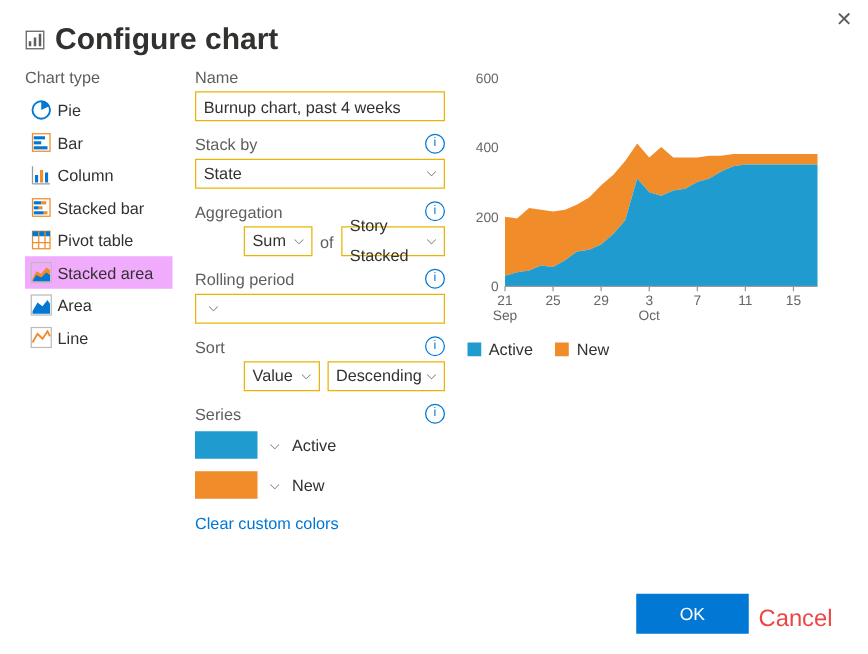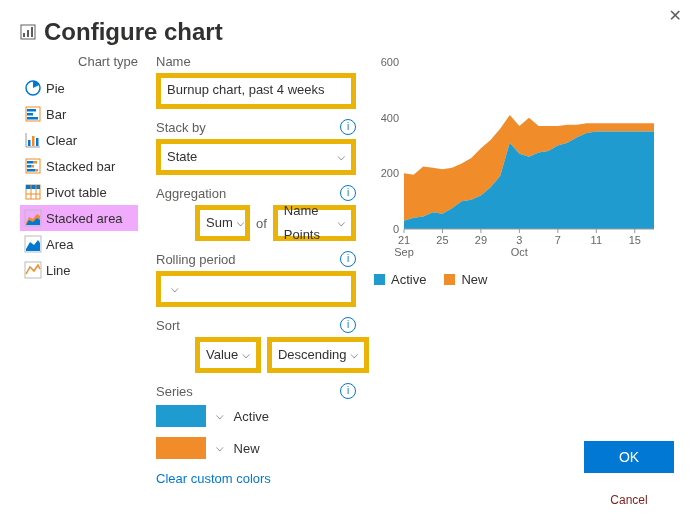--- a/index.html
+++ b/index.html
@@ -2,46 +2,46 @@
 <html><head>
 <meta charset="utf-8">
 <style>
   html,body{margin:0;padding:0;font-family:"Segoe UI",Arial,sans-serif;font-size:13px;color:#323130;background:#fff;}
   .dialog{width:694px;height:523px;position:relative;box-sizing:border-box;padding:18px 20px 0 20px;}
   .close{position:absolute;top:6px;right:12px;font-size:16px;color:#605e5c;cursor:pointer;}
   .title-row{display:flex;align-items:center;gap:8px;margin-bottom:8px;}
   .title{font-size:24px;font-weight:600;}
   .title-icon svg{width:16px;height:16px;display:block;}
   .columns{display:flex;gap:18px;margin-top:8px;}
-  .col-types{width:118px;text-align:right;}
+  .col-types{width:118px;}
   .col-form{width:200px;}
   .col-preview{flex:1;}
   .section-label{color:#605e5c;font-size:13px;margin-bottom:6px;}
   .type-item{display:flex;align-items:center;gap:4px;height:26px;padding:0 4px;cursor:pointer;white-space:nowrap;}
   .type-item.selected{background:#f0abfc;}
   .type-item .ticon{width:18px;height:18px;display:flex;align-items:center;justify-content:center;}
   .type-item .ticon svg{width:18px;height:18px;}
   .form-row{margin-bottom:10px;}
   .form-label{display:flex;justify-content:space-between;align-items:center;color:#605e5c;margin-bottom:4px;}
   .info{width:14px;height:14px;border:1px solid #0078d4;border-radius:50%;color:#0078d4;font-size:10px;line-height:14px;text-align:center;display:inline-block;}
-  .textbox,.selectbox{height:36px;line-height:24px;border:5px solid #eab308;padding:0 6px;box-sizing:border-box;font-size:13px;color:#323130;background:#fff;display:flex;align-items:center;justify-content:space-between;}
+  .textbox,.selectbox{height:24px;line-height:24px;border:1px solid #eab308;padding:0 6px;box-sizing:border-box;font-size:13px;color:#323130;background:#fff;display:flex;align-items:center;justify-content:space-between;}
   .textbox{display:block;}
   .selectbox .chev{color:#605e5c;font-size:10px;margin-left:4px;}
   .row-flex{display:flex;align-items:center;gap:6px;padding-left:39px;}
   .of{color:#605e5c;}
   .series-row{display:flex;align-items:center;gap:10px;height:26px;margin-bottom:6px;}
   .swatch{width:50px;height:22px;}
   .series-row .chev{font-size:10px;color:#605e5c;}
   .link{color:#0078d4;cursor:pointer;}
   .legend{display:flex;gap:18px;margin-top:8px;font-size:13px;}
   .legend-item{display:flex;align-items:center;gap:6px;}
   .legend-sw{width:11px;height:11px;}
-  .footer{position:absolute;bottom:16px;right:20px;display:flex;gap:20px;align-items:center;flex-direction:column;}
+  .footer{position:absolute;bottom:16px;right:20px;display:flex;align-items:flex-end;}
   .btn-ok{background:#0078d4;color:#fff;border:none;width:90px;height:32px;font-size:14px;cursor:pointer;}
-  .btn-cancel{background:none;border:none;color:#7f1d1d;font-size:12px;cursor:pointer;padding:0 8px;}
+  .btn-cancel{background:none;border:none;color:#ef4444;font-size:19px;cursor:pointer;padding:0 8px;}
   .chart-box{width:290px;height:210px;}
   .axis-text{font-size:11px;fill:#666;}
 </style>
 </head>
 <body>
 <div class="dialog">
 
   <span class="close">✕</span>
 
   <div class="title-row">
@@ -84,21 +84,21 @@
       <div class="type-item">
         <span class="ticon">
             <svg viewBox="0 0 18 18">
               <line x1="2" y1="2" x2="2" y2="16" stroke="#999"></line>
               <line x1="2" y1="16" x2="16" y2="16" stroke="#999"></line>
               <rect x="4" y="9" width="2.5" height="6" fill="#0078d4"></rect>
               <rect x="8" y="5" width="2.5" height="10" fill="#f08c29"></rect>
               <rect x="12" y="7" width="2.5" height="8" fill="#0078d4"></rect>
             </svg>
           </span>
-        <span>Clear</span>
+        <span>Column</span>
       </div>
       <div class="type-item">
         <span class="ticon">
             <svg viewBox="0 0 18 18">
               <rect x="2" y="2" width="14" height="14" fill="none" stroke="#f08c29"></rect>
               <rect x="3" y="4" width="6" height="2.5" fill="#0078d4"></rect>
               <rect x="9" y="4" width="4" height="2.5" fill="#f08c29"></rect>
               <rect x="3" y="8" width="4" height="2.5" fill="#0078d4"></rect>
               <rect x="7" y="8" width="3" height="2.5" fill="#f08c29"></rect>
               <rect x="3" y="12" width="8" height="2.5" fill="#0078d4"></rect>
@@ -171,21 +171,21 @@
             <span>Aggregation</span>
             <span class="info">i</span>
           </div>
         <div class="row-flex">
           <div class="selectbox" style="width:55px;">
               <span>Sum</span>
               <span class="chev">⌵</span>
             </div>
           <span class="of">of</span>
           <div class="selectbox" style="flex:1;">
-              <span>Name Points</span>
+              <span>Story Stacked</span>
               <span class="chev">⌵</span>
             </div>
         </div>
       </div>
       <div class="form-row">
         <div class="form-label">
             <span>Rolling period</span>
             <span class="info">i</span>
           </div>
         <div class="selectbox" style="width:100%;">

